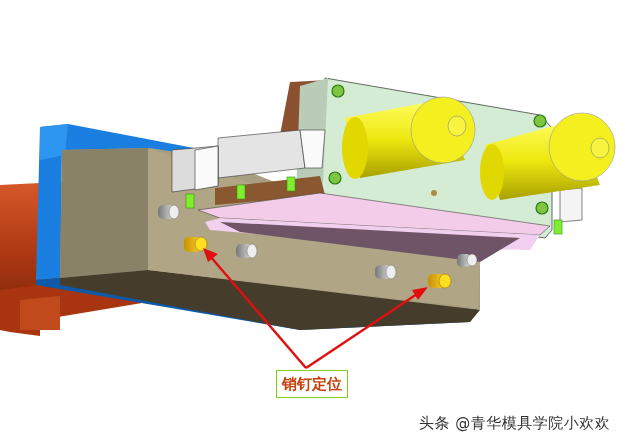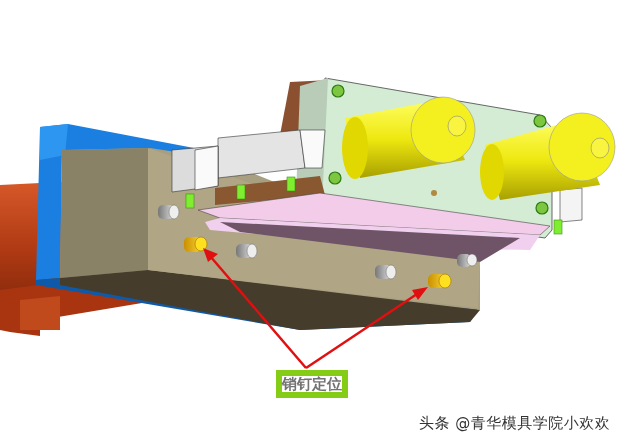--- a/index.html
+++ b/index.html
@@ -1,18 +1,18 @@
 <!DOCTYPE html>
 <html><head>
 <meta charset="utf-8">
 <style>
   html,body{margin:0;padding:0;background:#fff;}
   body{width:625px;height:446px;position:relative;overflow:hidden;font-family:"DejaVu Sans",sans-serif;}
   #scene{position:absolute;left:0;top:0;width:625px;height:446px;}
-  .label-box{position:absolute;left:276px;top:370px;width:72px;height:28px;border:6px solid #84cc16;background:#fff;box-sizing:border-box;display:flex;align-items:center;justify-content:center;font-weight:bold;font-size:15px;color:#737373;}
+  .label-box{position:absolute;left:276px;top:370px;width:72px;height:28px;border:1px solid #84cc16;background:#fff;box-sizing:border-box;display:flex;align-items:center;justify-content:center;font-weight:bold;font-size:15px;color:#c2410c;}
   .watermark{position:absolute;left:419px;top:414px;font-size:15px;color:#333;text-shadow:0 0 2px #fff;letter-spacing:0.5px;}
 </style>
 </head>
 <body>
 
 <svg id="scene" viewBox="0 0 625 446" xmlns="http://www.w3.org/2000/svg">
   <defs>
     <linearGradient id="railG" x1="0" y1="0" x2="0" y2="1">
       <stop offset="0" stop-color="#d85a2a"></stop>
         <stop offset="0.5" stop-color="#b03a14"></stop>

